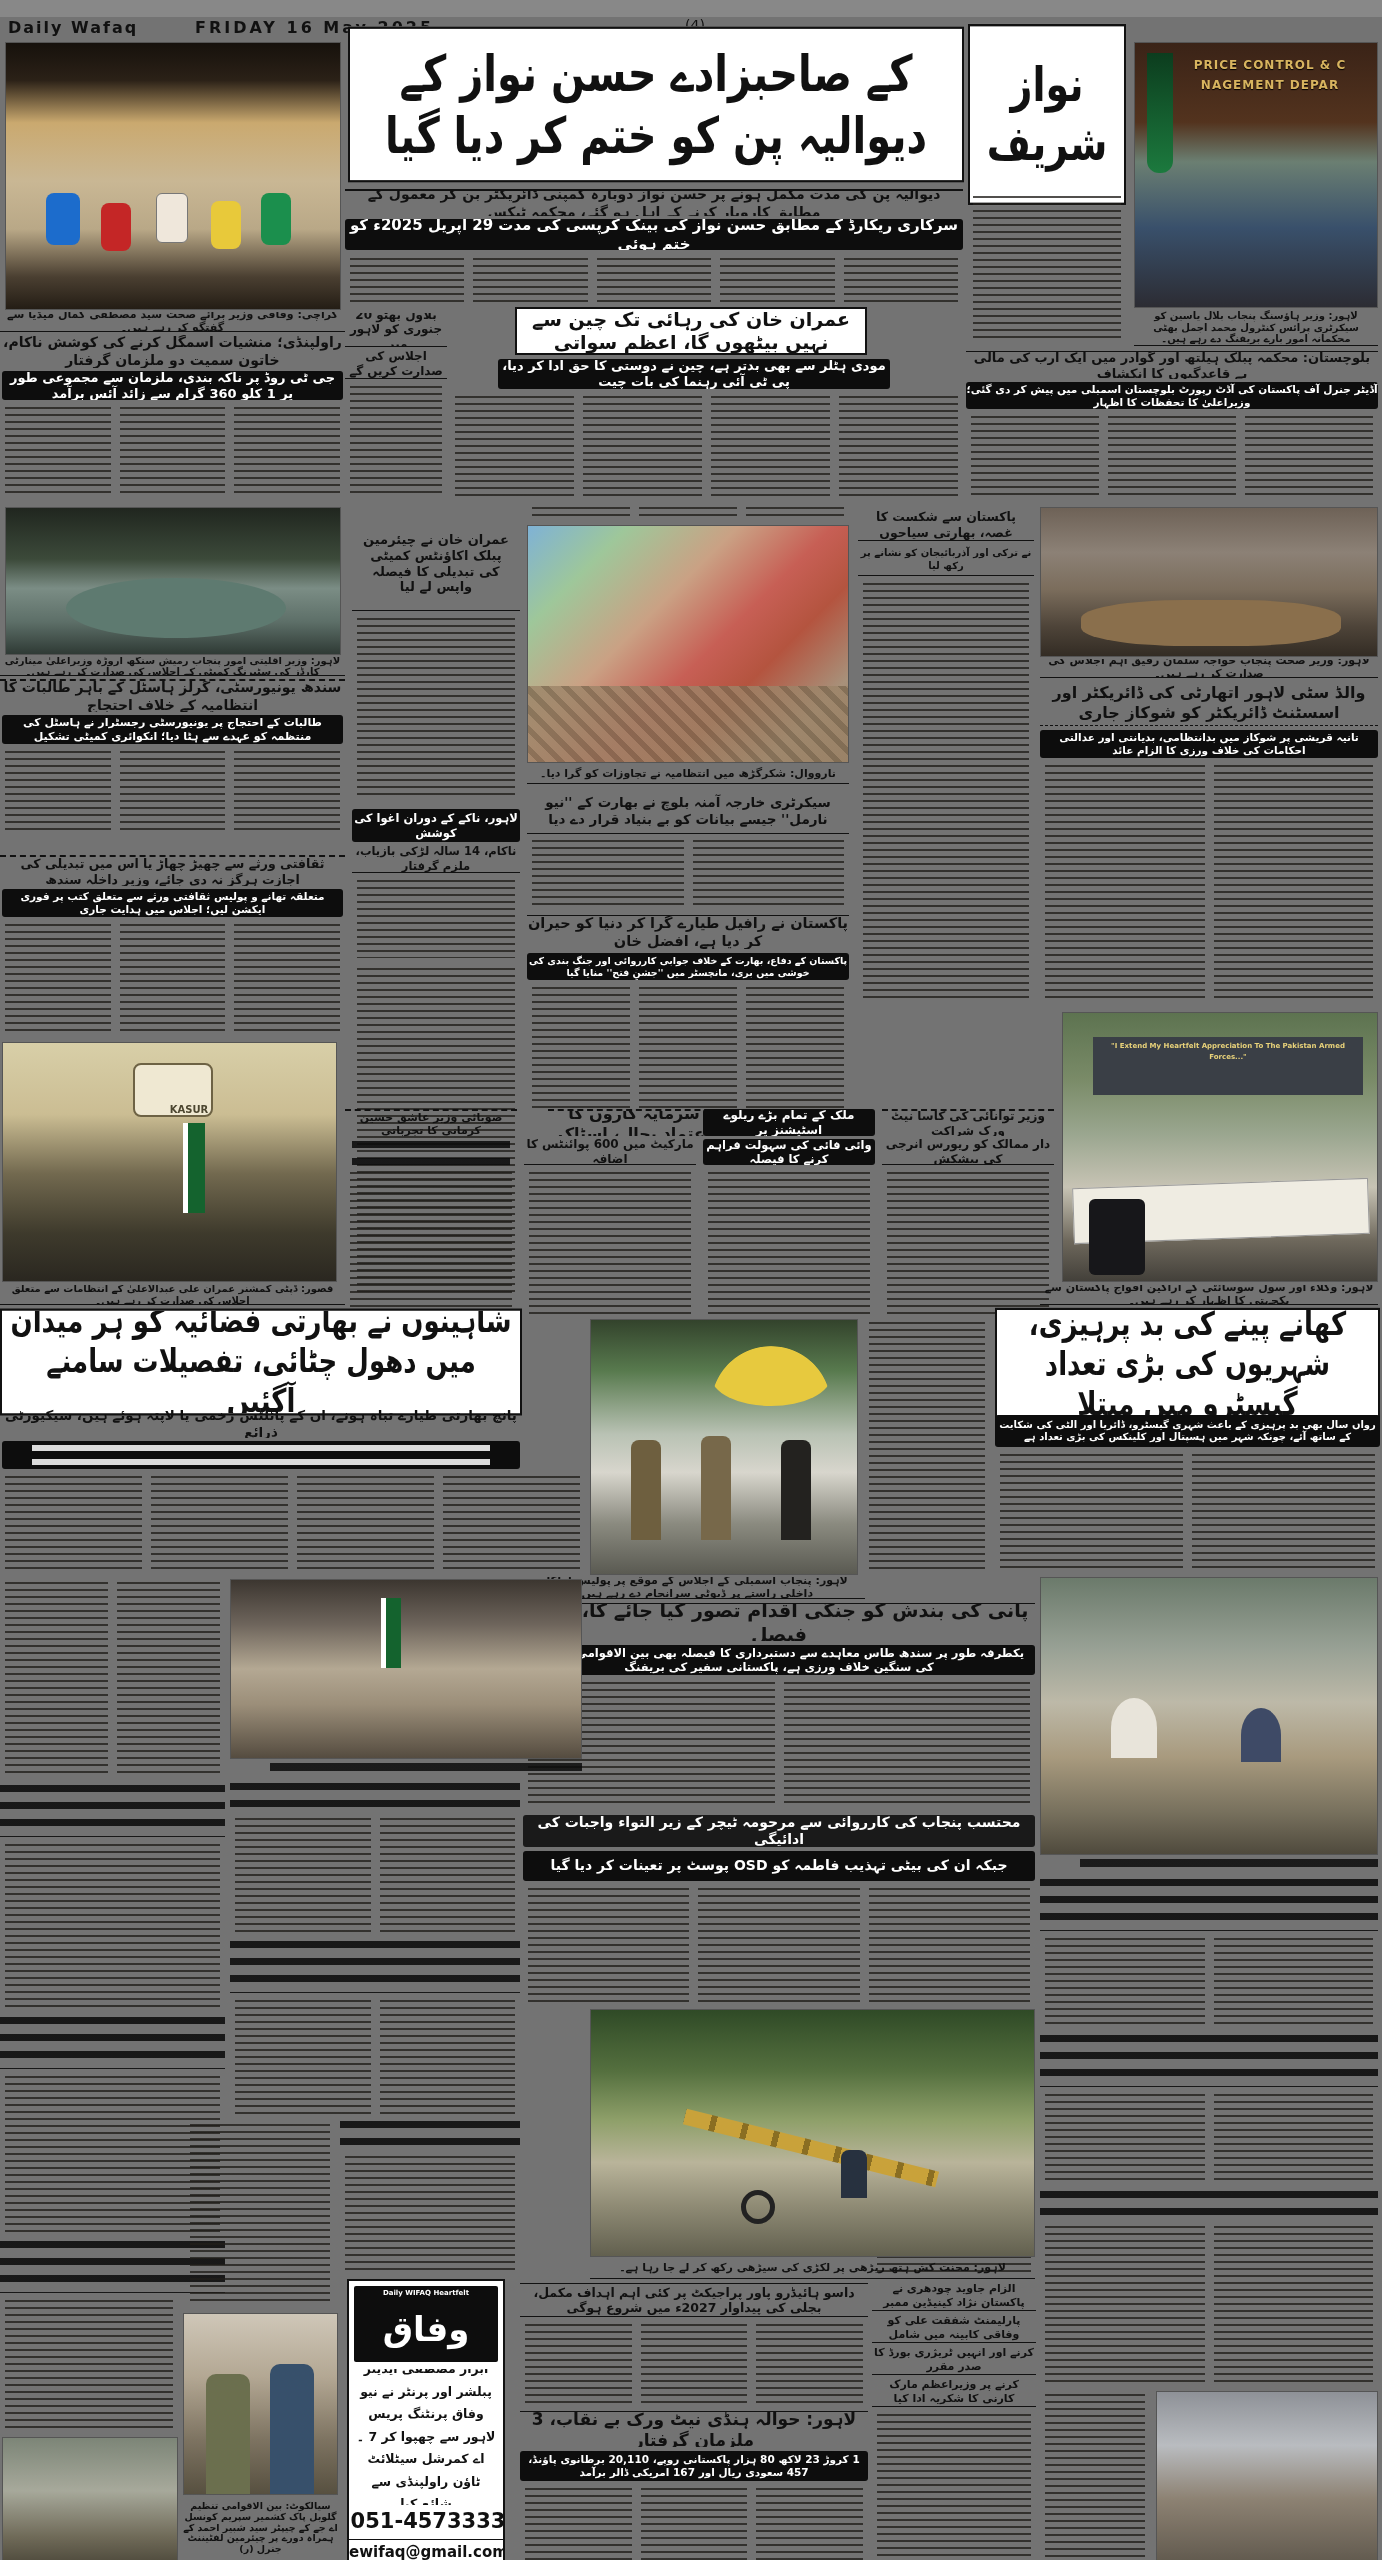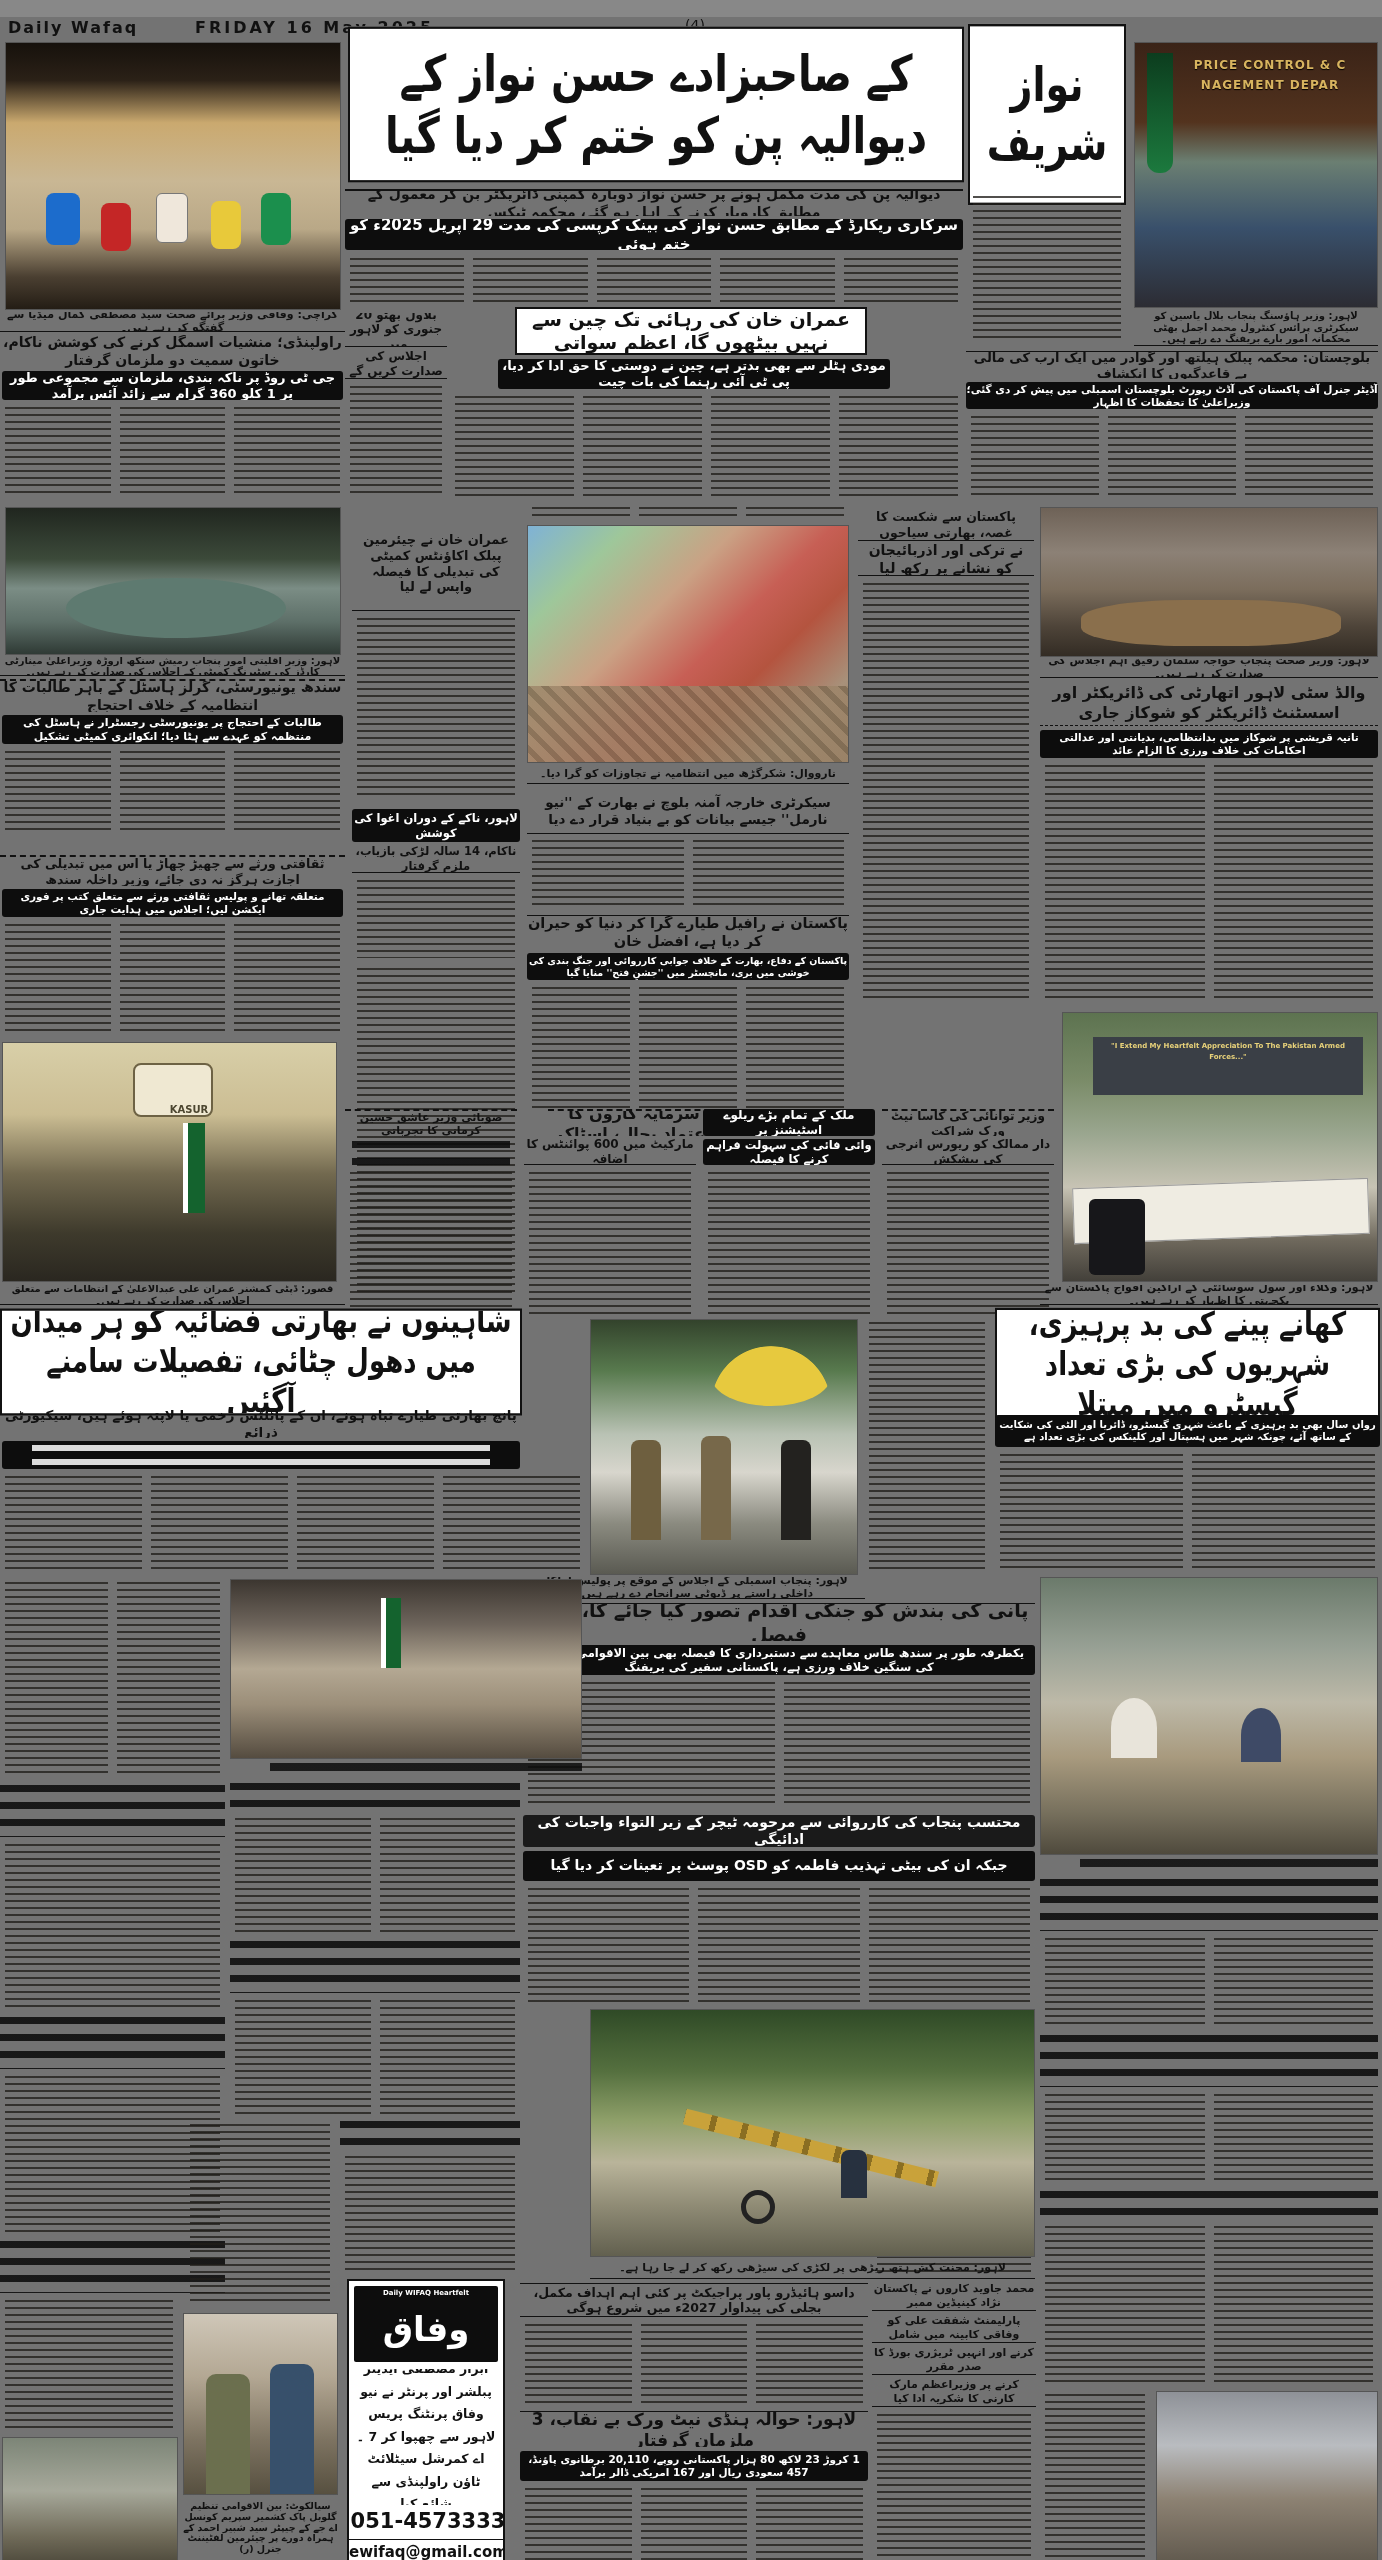--- a/index.html
+++ b/index.html
@@ -134,21 +134,21 @@
   </div>
   <div class="x u" style="left:527px;top:898px;width:322px;height:34px;font-size:14.5px;border-top:1.5px solid #111;">پاکستان نے رافیل طیارے گرا کر دنیا کو حیران کر دیا ہے، افضل خان</div>
   <div class="x u rev" style="left:527px;top:936px;width:322px;height:27px;font-size:9.5px;">پاکستان کے دفاع، بھارت کے خلاف جوابی کارروائی اور جنگ بندی کی خوشی میں بری، مانچسٹر میں ''جشنِ فتح'' منایا گیا</div>
   <div class="x cols" style="left:527px;top:967px;width:322px;height:131px;">
     <div class="c"></div>
       <div class="c"></div>
       <div class="c"></div>
   </div>
 
   <div class="x u" style="left:858px;top:492px;width:176px;height:32px;font-size:12.5px;border-bottom:1px solid #111;">پاکستان سے شکست کا غصہ، بھارتی سیاحوں</div>
-  <div class="x u" style="left:858px;top:527px;width:176px;height:32px;font-size:14px;border-bottom:1.5px solid #111;">نے ترکی اور آذربائیجان کو نشانے پر رکھ لیا</div>
+  <div class="x u" style="left:858px;top:527px;width:176px;height:32px;font-size:10px;border-bottom:1.5px solid #111;">نے ترکی اور آذربائیجان کو نشانے پر رکھ لیا</div>
   <div class="x cols" style="left:858px;top:563px;width:176px;height:425px;">
     <div class="c"></div>
   </div>
 
   <div class="x ph" style="left:1040px;top:490px;width:338px;height:150px;background:linear-gradient(180deg,#6e6257 0%,#8c8176 30%,#7b6d5c 55%,#4e4439 80%,#332c24 100%);">
     <div class="x" style="left:40px;top:92px;width:260px;height:46px;background:#8a6f4c;border-radius:40%;"></div>
   </div>
   <div class="x cap" style="left:1040px;top:642px;width:338px;height:19px;">لاہور: وزیر صحت پنجاب خواجہ سلمان رفیق اہم اجلاس کی صدارت کر رہے ہیں۔</div>
   <div class="x u" style="left:1040px;top:664px;width:338px;height:45px;font-size:16px;border-bottom:1px dashed #111;">والڈ سٹی لاہور اتھارٹی کی ڈائریکٹر اور اسسٹنٹ ڈائریکٹر کو شوکاز جاری</div>
   <div class="x u rev" style="left:1040px;top:713px;width:338px;height:28px;font-size:10.5px;">تانیہ قریشی پر شوکاز میں بدانتظامی، بدیانتی اور عدالتی احکامات کی خلاف ورزی کا الزام عائد</div>
@@ -278,21 +278,21 @@
       <div class="c"></div>
   </div>
   <div class="x ph" style="left:1156px;top:2374px;width:222px;height:180px;background:linear-gradient(180deg,#8e9197 0%,#b9bcc0 30%,#8d old 0,#8d8273 60%,#5c554a 100%);background:linear-gradient(180deg,#8e9197 0%,#b9bcc0 30%,#8d8273 60%,#5c554a 100%);"></div>
   <div class="x cols" style="left:1040px;top:2374px;width:110px;height:180px;">
     <div class="c"></div>
   </div>
 
   <div class="x cols" style="left:872px;top:2208px;width:164px;height:52px;">
     <div class="c"></div>
   </div>
-  <div class="x u" style="left:872px;top:2264px;width:164px;height:30px;font-size:11px;border-bottom:1px solid #111;">محمد جاوید کاروں نے پاکستان نژاد کینیڈین ممبر</div>
+  <div class="x u" style="left:872px;top:2264px;width:164px;height:30px;font-size:11px;border-bottom:1px solid #111;">الزام جاوید چودھری نے پاکستان نژاد کینیڈین ممبر</div>
   <div class="x u" style="left:872px;top:2296px;width:164px;height:30px;font-size:11px;border-bottom:1px solid #111;">پارلیمنٹ شفقت علی کو وفاقی کابینہ میں شامل</div>
   <div class="x u" style="left:872px;top:2328px;width:164px;height:30px;font-size:11px;border-bottom:1px solid #111;">کرنے اور انہیں ٹریژری بورڈ کا صدر مقرر</div>
   <div class="x u" style="left:872px;top:2360px;width:164px;height:30px;font-size:11px;border-bottom:1.5px solid #111;">کرنے پر وزیراعظم مارک کارنی کا شکریہ ادا کیا</div>
   <div class="x cols" style="left:872px;top:2394px;width:164px;height:158px;">
     <div class="c"></div>
   </div>
 
   <div class="x ph" style="left:590px;top:1992px;width:445px;height:248px;background:linear-gradient(180deg,#2f4a26 0%,#55703f 25%,#8fa06a 45%,#b9b49a 62%,#8e8a74 80%,#62604f 100%);">
     <div class="x" style="left:90px;top:130px;width:260px;height:16px;background:repeating-linear-gradient(90deg,#c9a23a 0 26px,#8a6e22 26px 32px);transform:rotate(14deg);"></div>
     <div class="x" style="left:150px;top:180px;width:34px;height:34px;border:5px solid #222;border-radius:50%;"></div>

